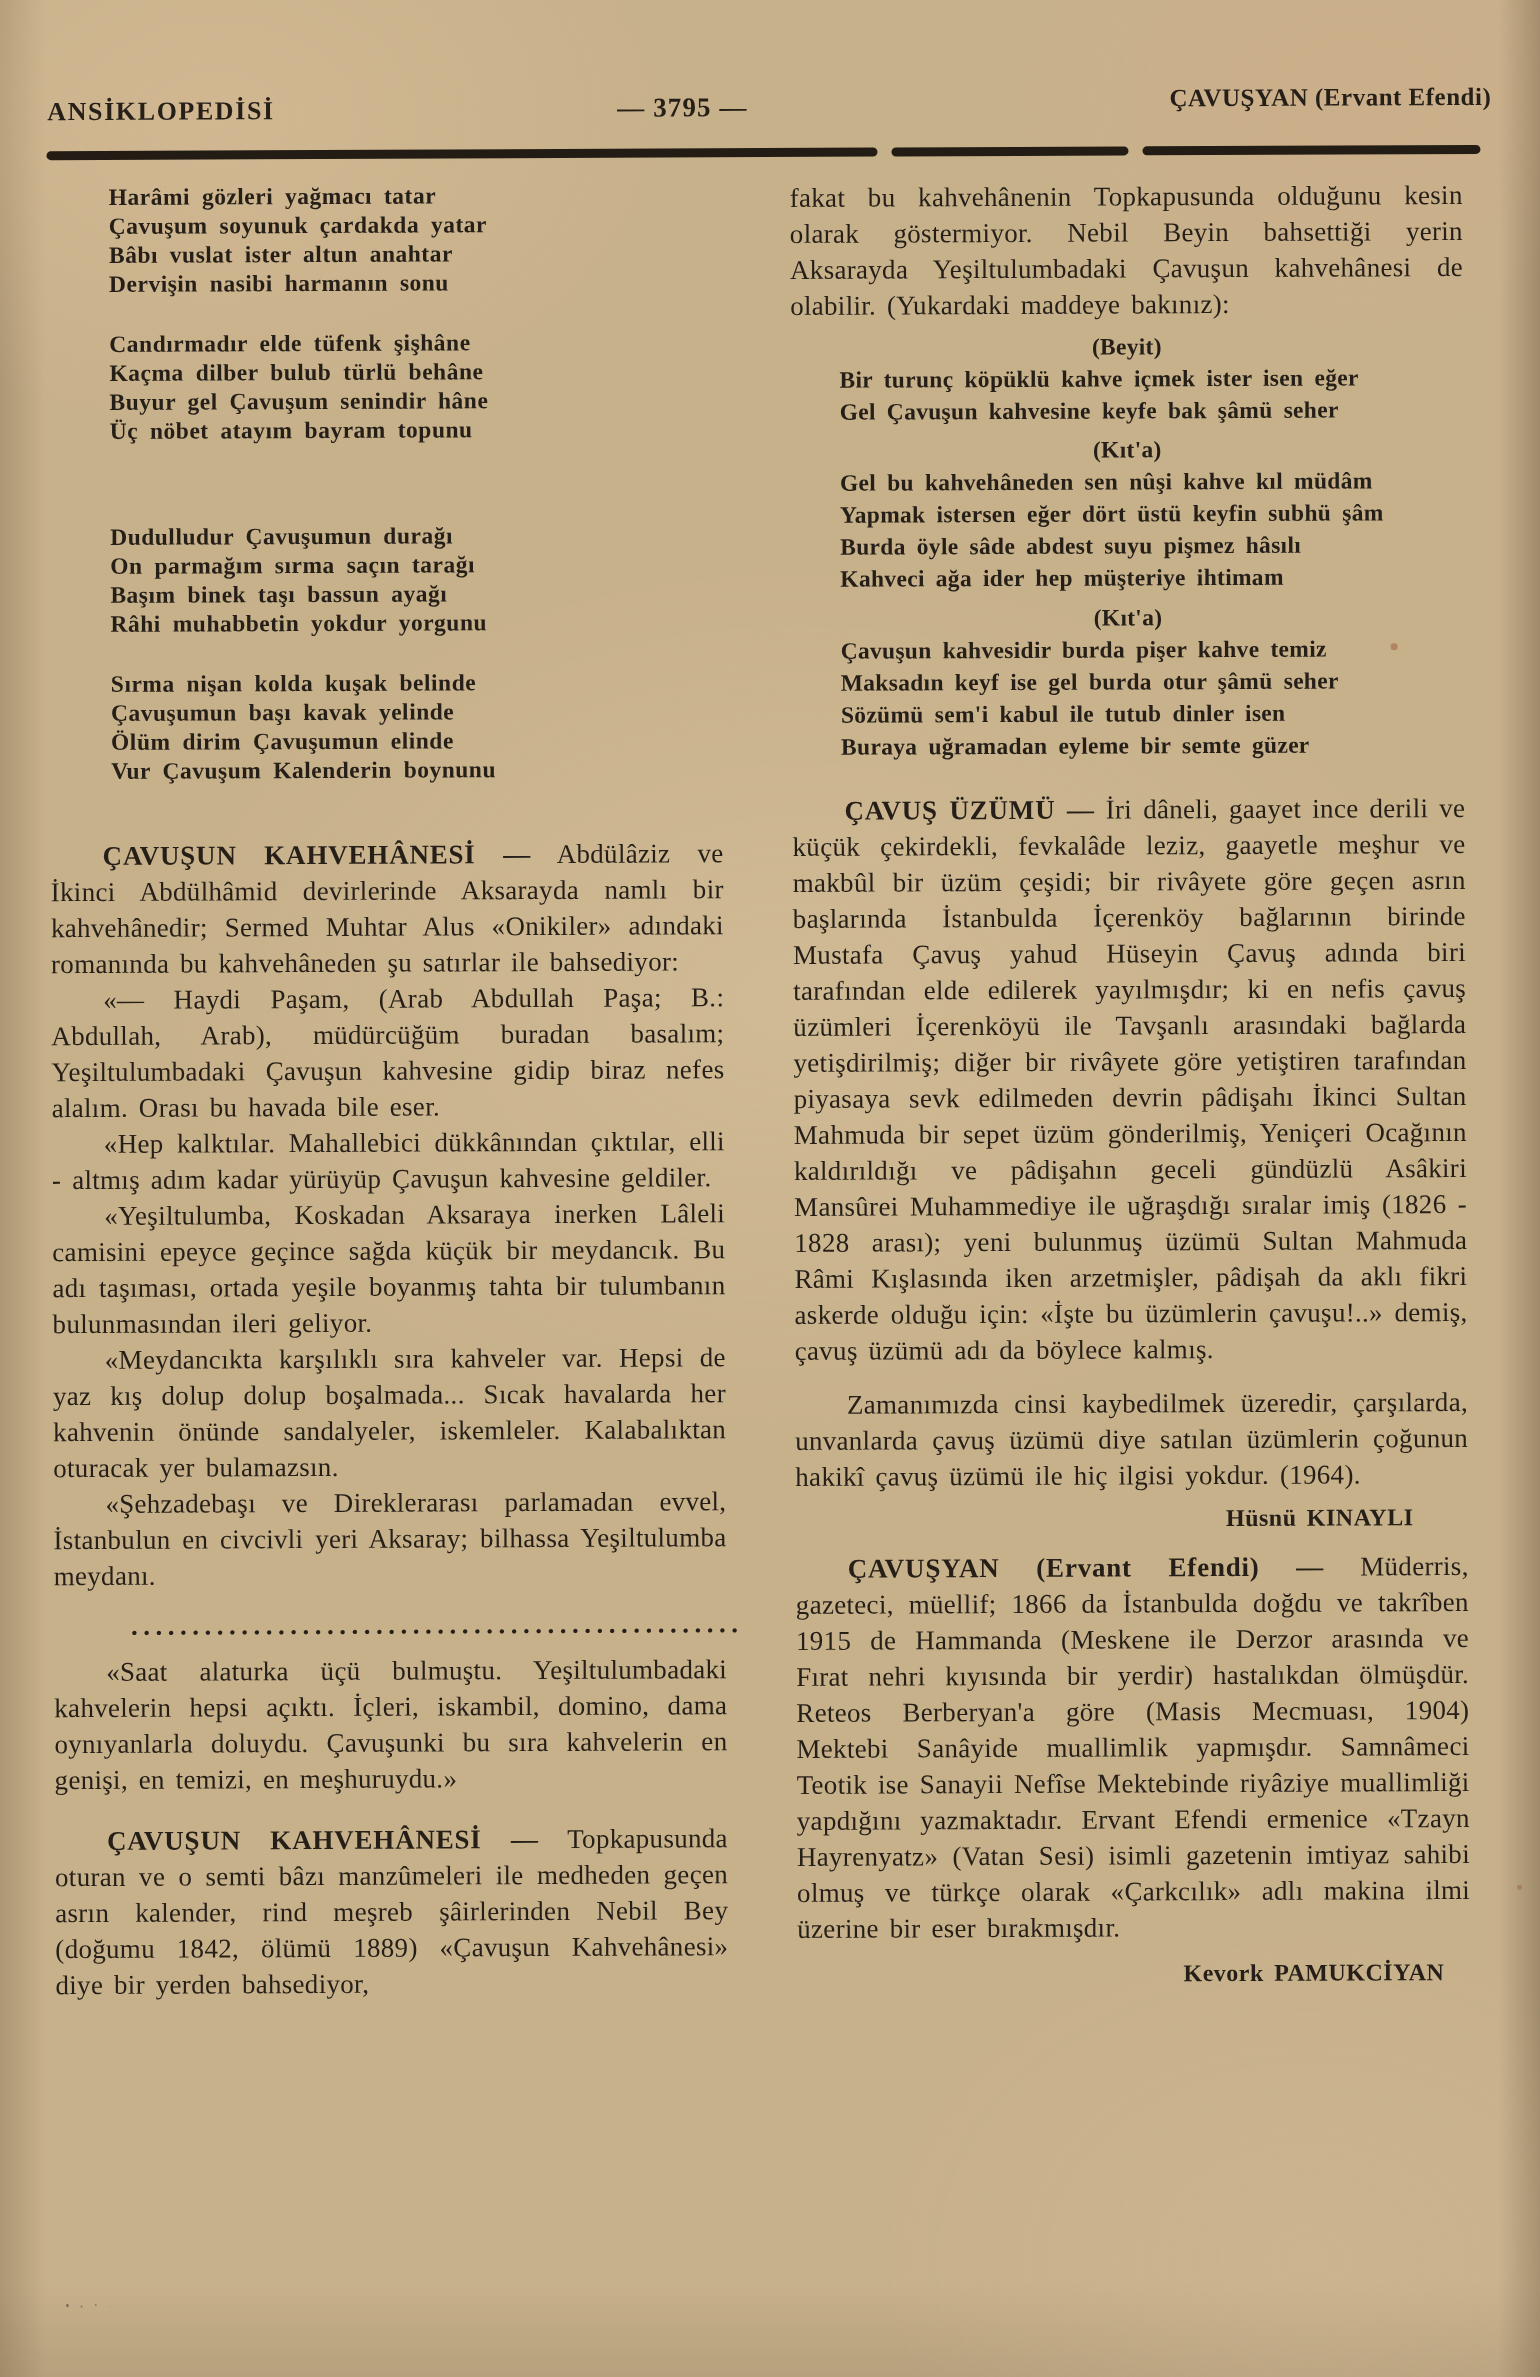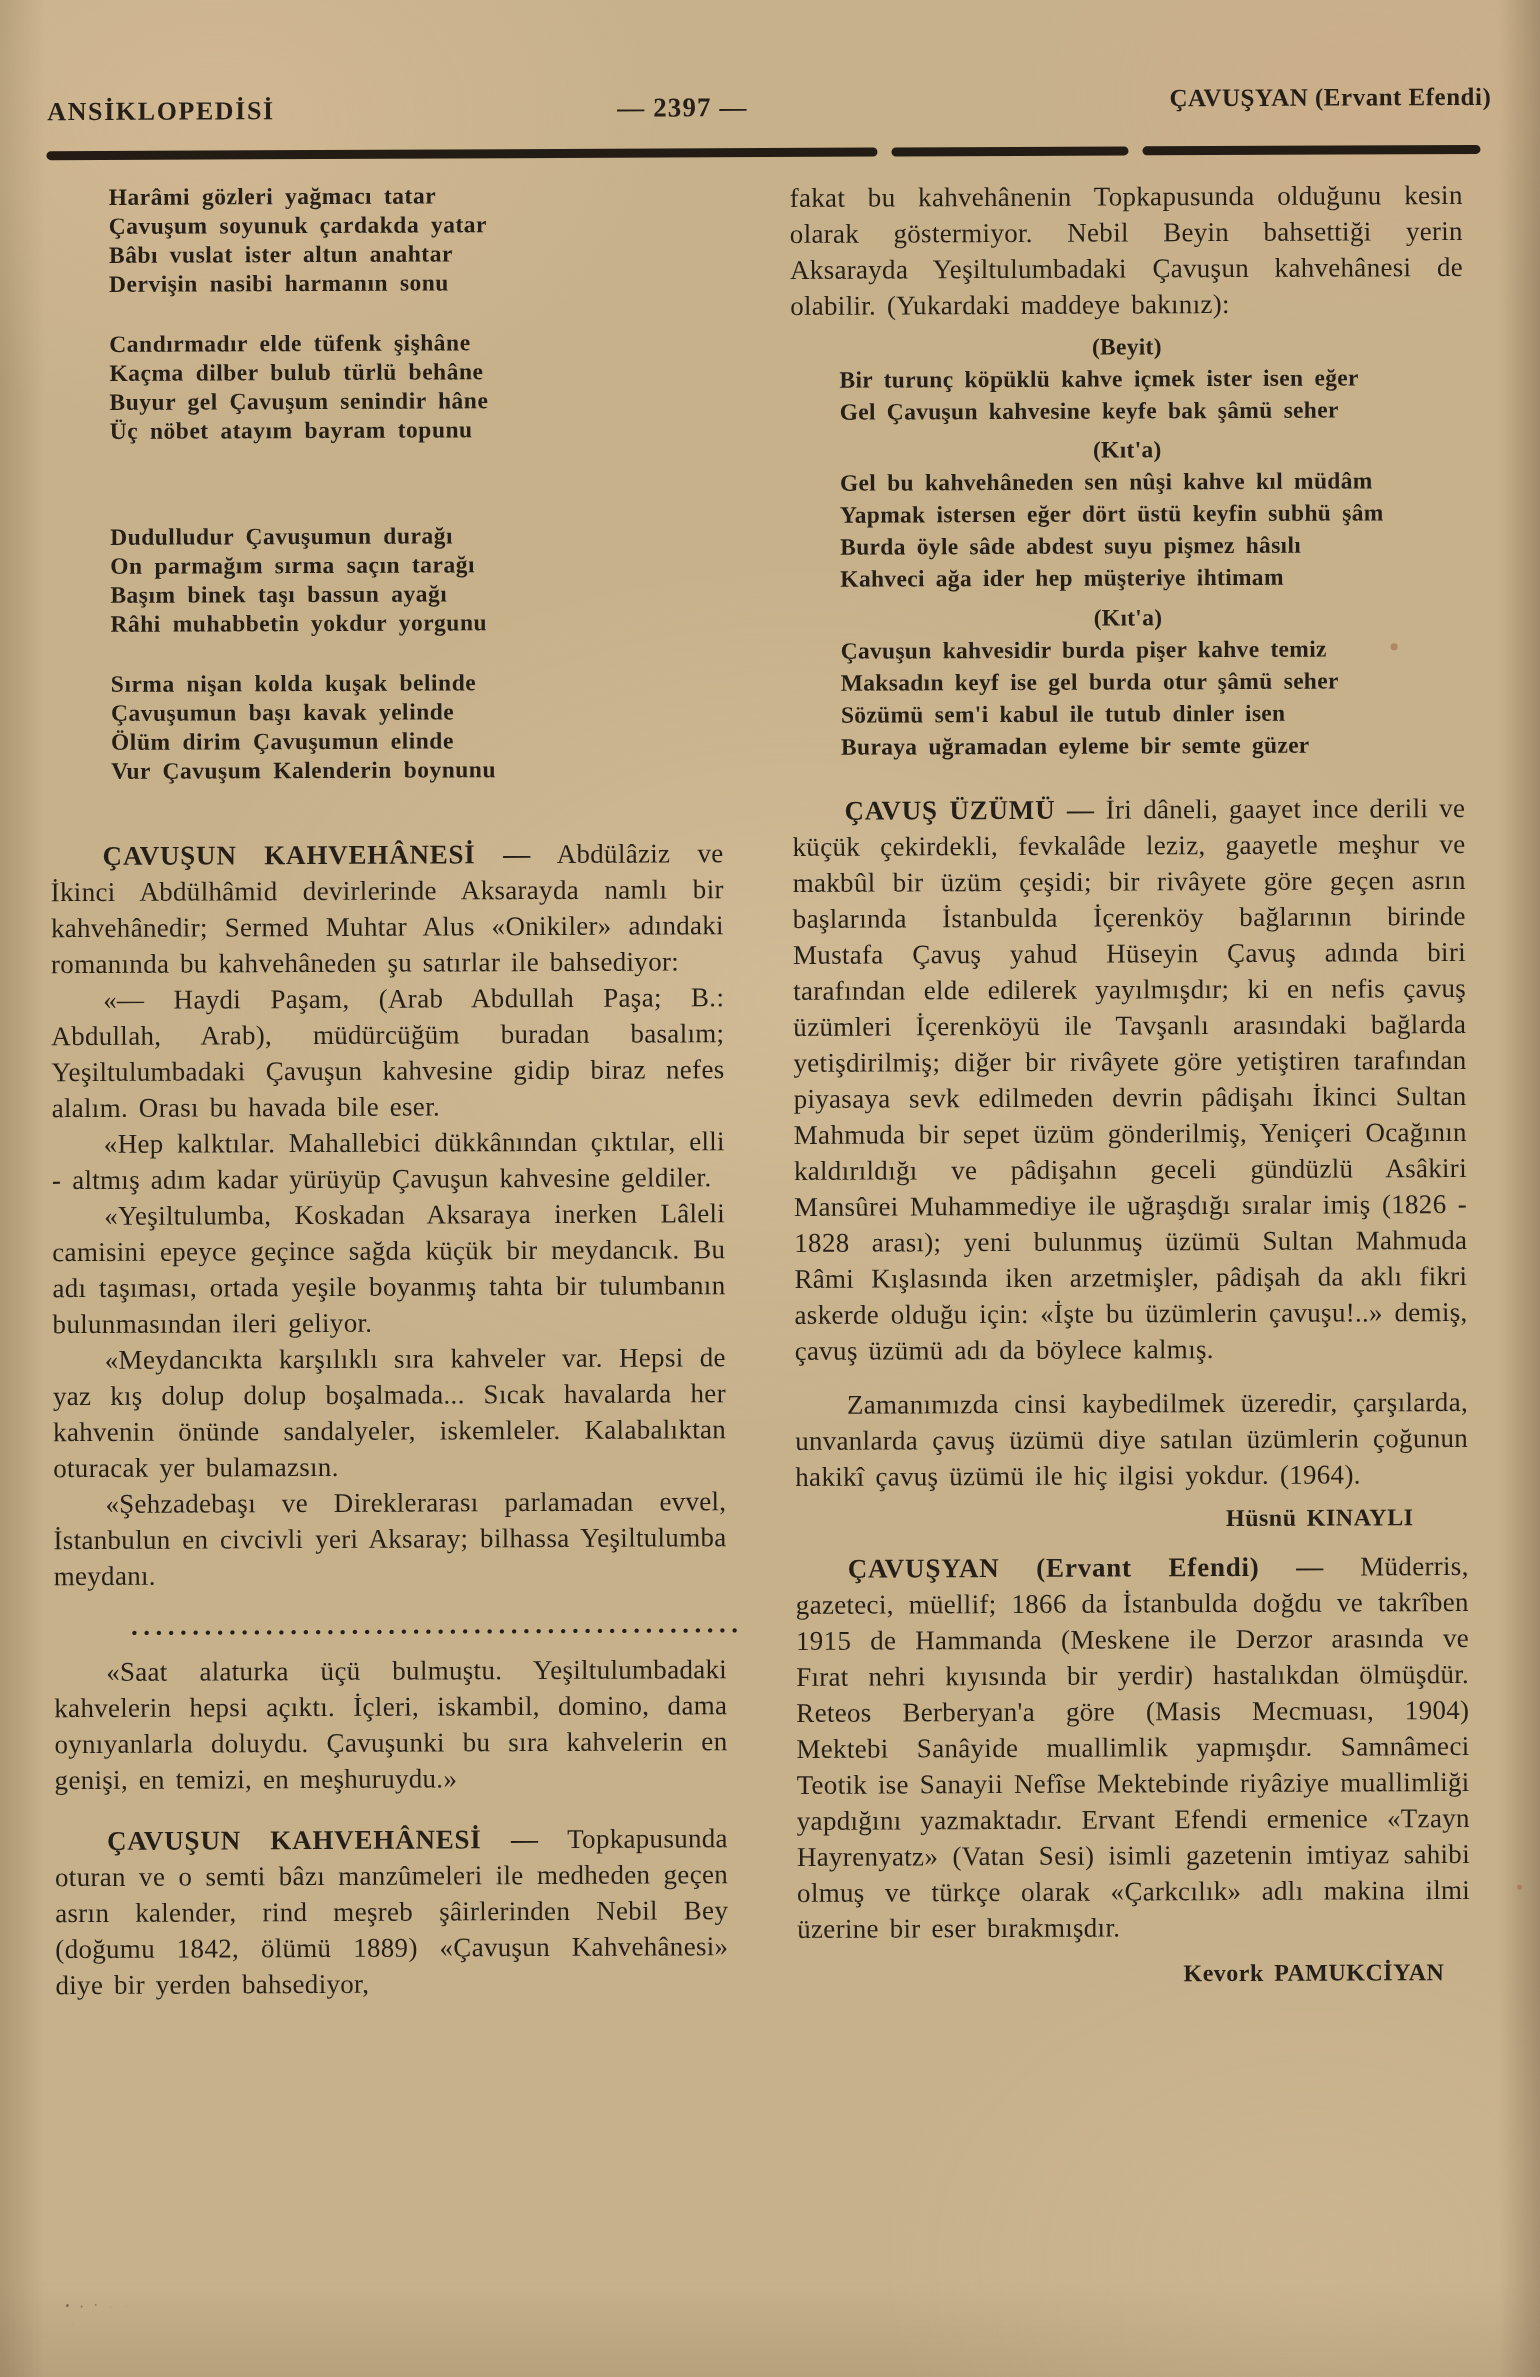--- a/index.html
+++ b/index.html
@@ -62,21 +62,21 @@
                5.5px 18.6px 0 -1.1px rgba(70,55,38,0.3);}
   .stain{position:absolute;left:1393px;top:646px;width:6.6px;height:6.6px;border-radius:50%;
     background:rgba(150,70,40,0.4);box-shadow:120px 1241px 0 -1.1px rgba(150,70,40,0.35);}
 </style>
 </head>
 <body>
 
 <div class="sheet">
 
   <span class="h-left">ANSİKLOPEDİSİ</span>
-  <span class="h-center">— 2397 —</span>
+  <span class="h-center">— 3795 —</span>
   <span class="h-right">ÇAVUŞYAN (Ervant Efendi)</span>
 
   <div class="rule">
     <i class="s1"></i>
     <i class="s2"></i>
     <i class="s3"></i>
   </div>
 
   <section class="col left">
 

